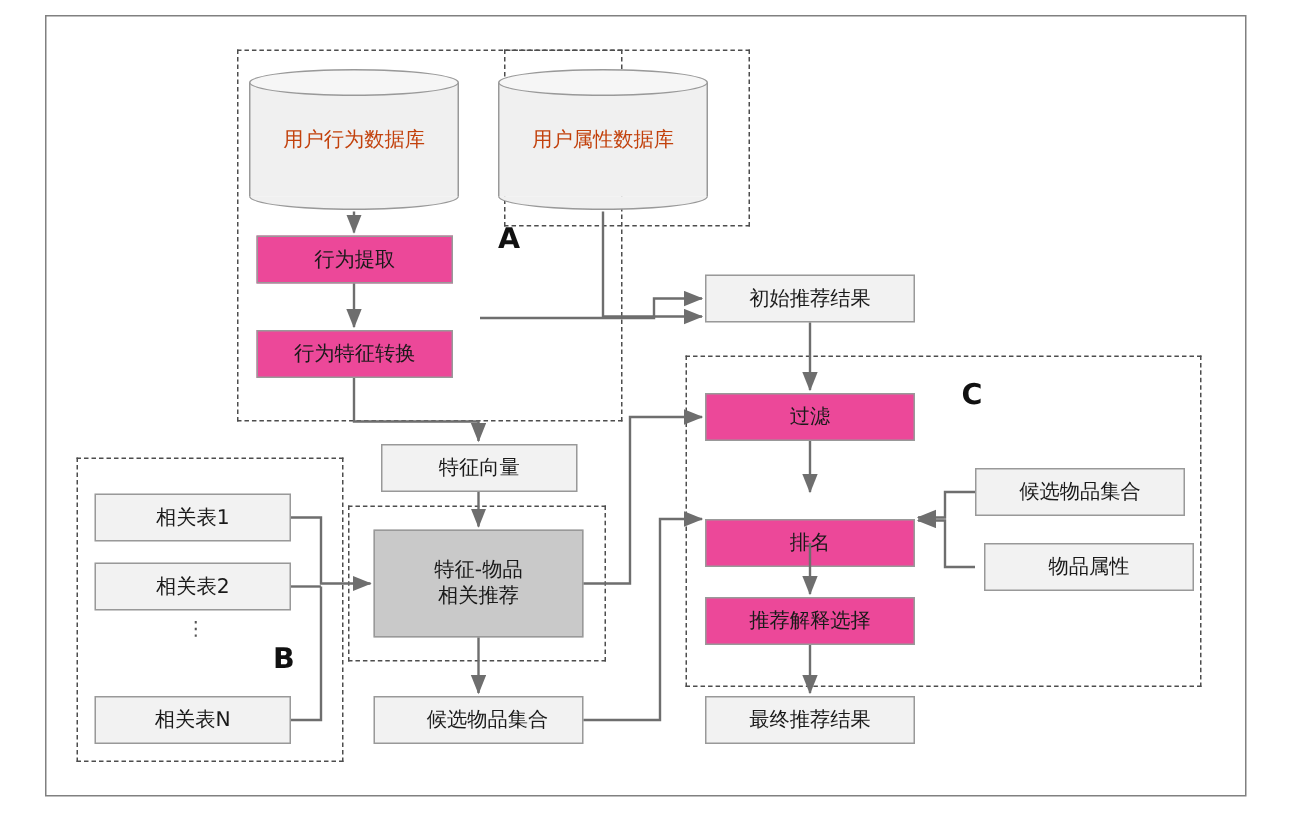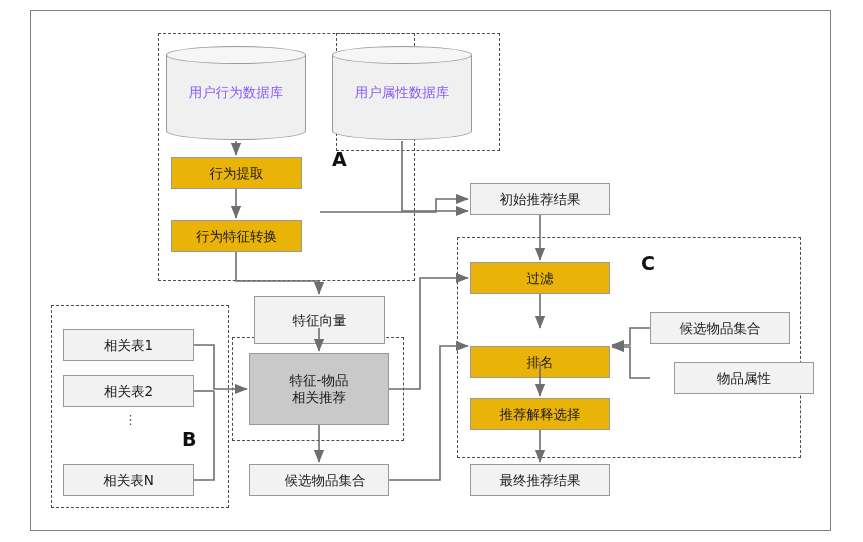--- a/index.html
+++ b/index.html
@@ -52,21 +52,21 @@
     text-align: center;
     font-size: 13.5px;
     color: #1a1a1a;
     line-height: 1.25;
     padding: 2px 4px;
   }
   .node.light {
     background: #f2f2f2;
   }
   .node.mid {
-    background: #eab308;
+    background: #ec4899;
   }
   .node.dark {
     background: #c9c9c9;
   }
   .node.two-line {
     flex-direction: column;
   }
   
   .cyl {
     position: absolute;
@@ -109,21 +109,21 @@
   .cyl .label {
     position: absolute;
     left: 0;
     top: 0;
     width: 100%;
     height: 100%;
     display: flex;
     align-items: center;
     justify-content: center;
     font-size: 13.5px;
-    color: #8b5cf6;
+    color: #c2410c;
     text-align: center;
   }
   svg.wires {
     position: absolute;
     left: 0;
     top: 0;
     width: 863px;
     height: 542px;
     pointer-events: none;
   }
@@ -163,21 +163,21 @@
     <div class="body"></div>
     <div class="bottom"></div>
     <div class="top"></div>
     <div class="label">用户属性数据库</div>
   </div>
 
   <div class="node mid" style="left:171px; top:157px; width:131px; height:32px;">行为提取</div>
 
   <div class="node mid" style="left:171px; top:220px; width:131px; height:32px;">行为特征转换</div>
 
-  <div class="node light" style="left:254px; top:296px; width:131px; height:48px;">特征向量</div>
+  <div class="node light" style="left:254px; top:296px; width:131px; height:32px;">特征向量</div>
 
   <div class="node light" style="left:63px; top:329px; width:131px; height:32px;">相关表1</div>
 
   <div class="node light" style="left:63px; top:375px; width:131px; height:32px;">相关表2</div>
 
   <div class="dots" style="left:124px; top:413px;">⋮</div>
 
   <div class="node light" style="left:63px; top:464px; width:131px; height:32px;">相关表N</div>
 
   <div class="node dark two-line" style="left:249px; top:353px; width:140px; height:72px;">
@@ -192,21 +192,21 @@
   <div class="node mid" style="left:470px; top:262px; width:140px; height:32px;">过滤</div>
 
   <div class="node mid" style="left:470px; top:346px; width:140px; height:32px;">排名</div>
 
   <div class="node mid" style="left:470px; top:398px; width:140px; height:32px;">推荐解释选择</div>
 
   <div class="node light" style="left:470px; top:464px; width:140px; height:32px;">最终推荐结果</div>
 
   <div class="node light" style="left:650px; top:312px; width:140px; height:32px;">候选物品集合</div>
 
-  <div class="node light" style="left:674px; top:362px; width:140px; height:32px;">物品属性</div>
+  <div class="node light" style="left:656px; top:362px; width:140px; height:32px;">物品属性</div>
 
   <svg class="wires" viewBox="0 0 863 542">
     <defs>
       <marker id="arr" markerWidth="9" markerHeight="9" refX="7.5" refY="3.2" orient="auto">
         <path d="M0,0 L8,3.2 L0,6.4 z" fill="#6e6e6e"></path>
       </marker>
     </defs>
     <g stroke="#6e6e6e" stroke-width="1.6" fill="none" marker-end="url(#arr)">
 
       <path d="M236,141 L236,155"></path>

